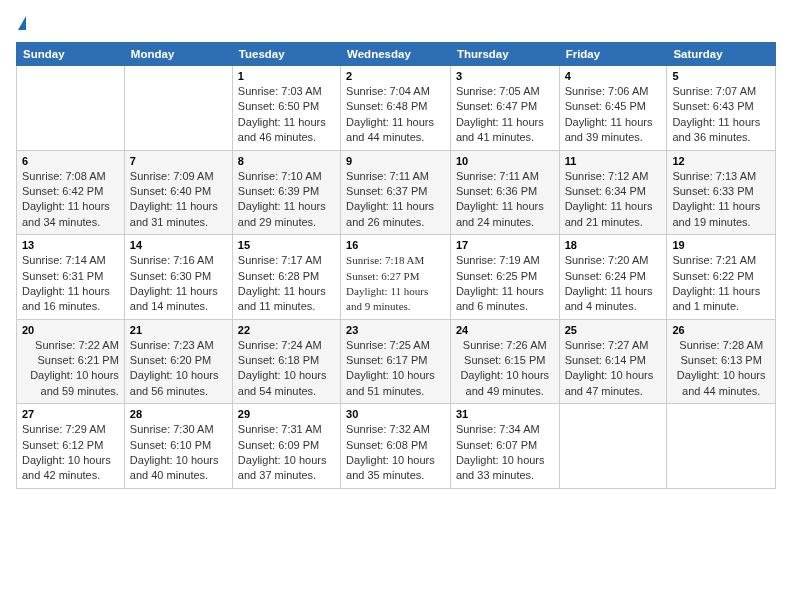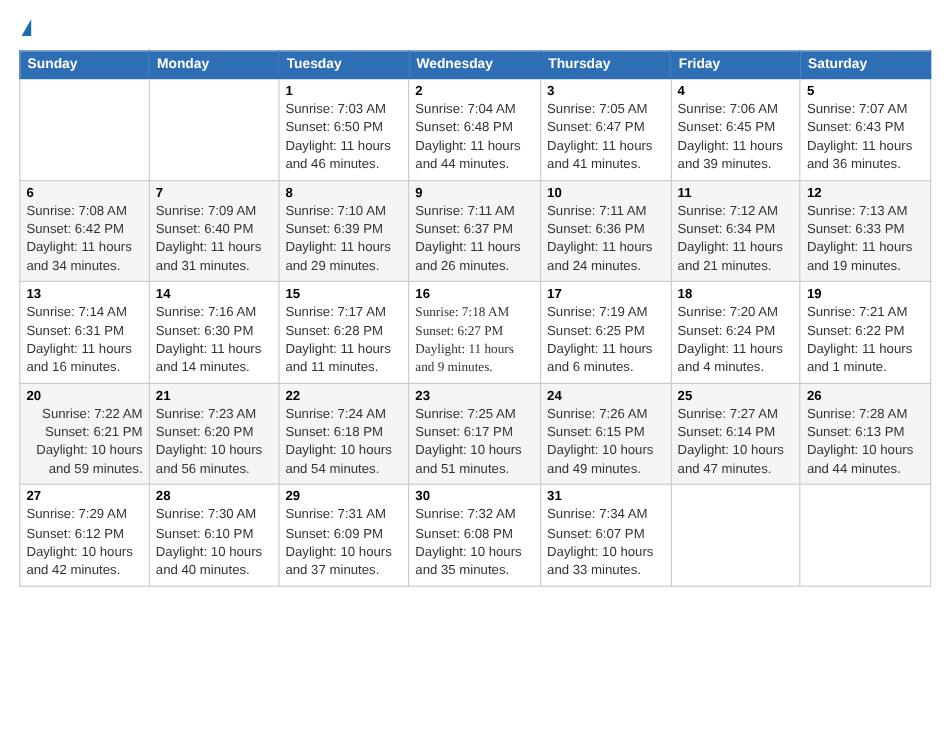--- a/index.html
+++ b/index.html
@@ -267,33 +267,33 @@
 Daylight: 10 hours and 54 minutes.</div>
         </td>
         <td>
           <span class="day-number">23</span>
           <div class="day-info" style="white-space: pre-line;">Sunrise: 7:25 AM
 Sunset: 6:17 PM
 Daylight: 10 hours and 51 minutes.</div>
         </td>
         <td>
           <span class="day-number">24</span>
-          <div class="day-info" style="white-space: pre-line;">Sunrise: 7:26 AM
+          <div class="day-info" style="white-space: pre-line; text-align: center;">Sunrise: 7:26 AM
 Sunset: 6:15 PM
 Daylight: 10 hours and 49 minutes.</div>
         </td>
         <td>
           <span class="day-number">25</span>
           <div class="day-info" style="white-space: pre-line;">Sunrise: 7:27 AM
 Sunset: 6:14 PM
 Daylight: 10 hours and 47 minutes.</div>
         </td>
         <td>
           <span class="day-number">26</span>
-          <div class="day-info" style="white-space: pre-line;">Sunrise: 7:28 AM
+          <div class="day-info" style="white-space: pre-line; text-align: center;">Sunrise: 7:28 AM
 Sunset: 6:13 PM
 Daylight: 10 hours and 44 minutes.</div>
         </td>
       </tr>
       <tr>
         <td>
           <span class="day-number">27</span>
           <div class="day-info" style="white-space: pre-line;">Sunrise: 7:29 AM
 Sunset: 6:12 PM
 Daylight: 10 hours and 42 minutes.</div>

